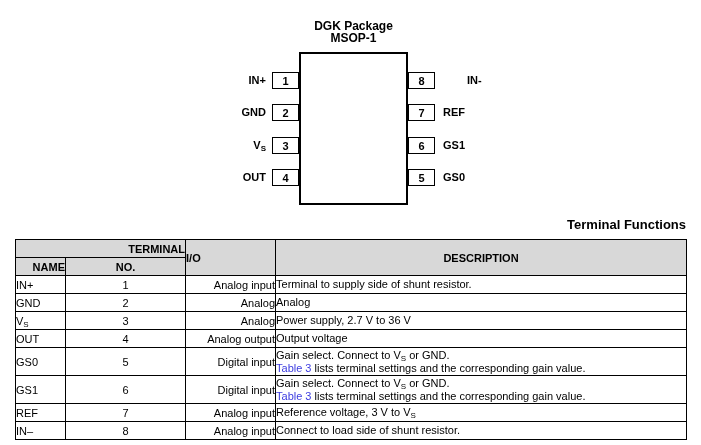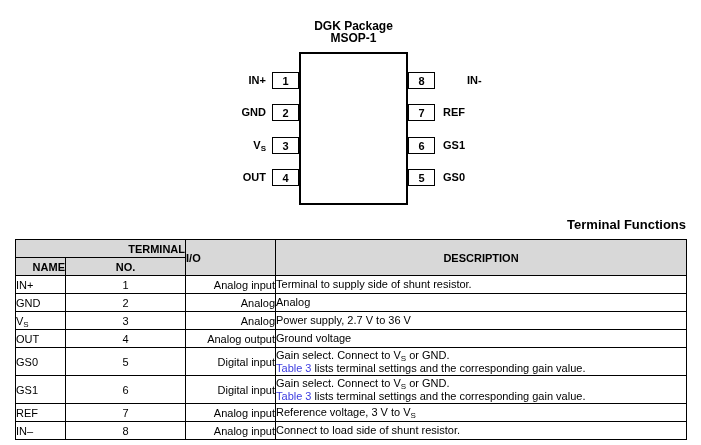--- a/index.html
+++ b/index.html
@@ -139,21 +139,21 @@
         <tr class="single">
           <td class="c-name"><span>V</span><sub>S</sub></td>
           <td class="c-no">3</td>
           <td class="c-io">Analog</td>
           <td class="c-desc"><span>Power supply, 2.7 V to 36 V</span></td>
         </tr>
         <tr class="single">
           <td class="c-name"><span>OUT</span></td>
           <td class="c-no">4</td>
           <td class="c-io">Analog output</td>
-          <td class="c-desc"><span>Ground voltage</span></td>
+          <td class="c-desc"><span>Output voltage</span></td>
         </tr>
         <tr class="double">
           <td class="c-name"><span>GS0</span></td>
           <td class="c-no">5</td>
           <td class="c-io">Digital input</td>
           <td class="c-desc"><span>Gain select. Connect to V</span><sub>S</sub><span> or GND.</span><br><span class="tlink">Table 3</span><span> lists terminal settings and the corresponding gain value.</span></td>
         </tr>
         <tr class="double">
           <td class="c-name"><span>GS1</span></td>
           <td class="c-no">6</td>

